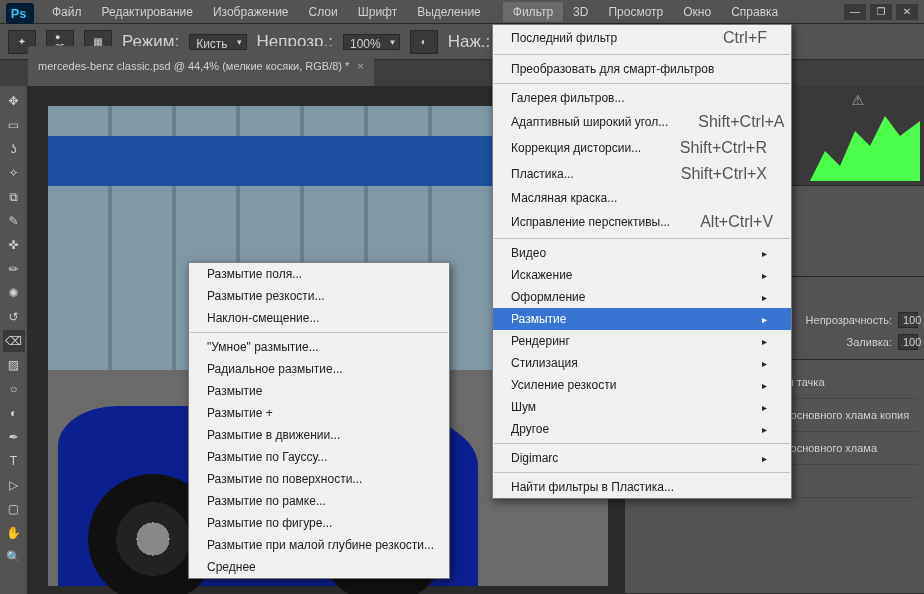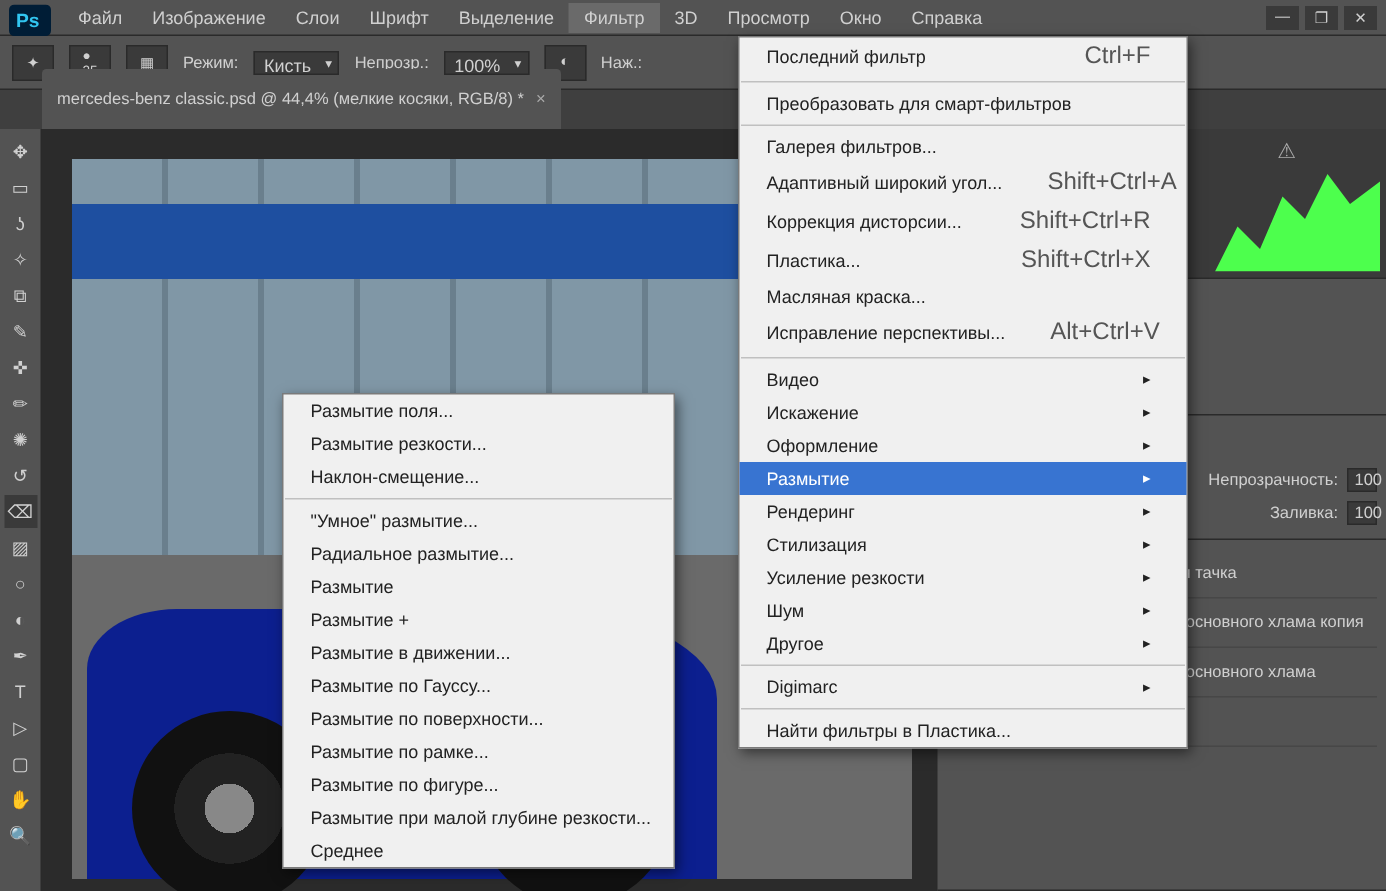--- a/index.html
+++ b/index.html
@@ -1,29 +1,29 @@
 <!DOCTYPE html>
 <html><head>
 <meta charset="utf-8">
 <style>
   * { box-sizing: border-box; margin: 0; padding: 0; font-family: "Segoe UI", Tahoma, sans-serif; }
   body { width: 924px; height: 594px; background: #535353; color: #d0d0d0; font-size: 12px; overflow: hidden; position: relative; }
 
   .menubar { height: 24px; background: #535353; display: flex; align-items: center; padding: 0 6px; border-bottom: 1px solid #2a2a2a; }
   .menubar .logo { width: 28px; height: 18px; margin-right: 8px; }
   .menubar .mitem { padding: 3px 10px; cursor: default; }
-  .menubar .mitem.active { background: #6a6a6a; }
+  .menubar .mitem.active { background: #6a6a6a; margin-left: 12px; }
   .menubar .win-btns { margin-left: auto; display: flex; gap: 4px; }
   .menubar .win-btns span { width: 22px; height: 16px; background: #3a3a3a; display: inline-flex; align-items: center; justify-content: center; font-size: 10px; }
 
   .optbar { height: 36px; background: #535353; border-bottom: 1px solid #2a2a2a; display: flex; align-items: center; padding: 0 8px; gap: 10px; }
   .optbar .ic { width: 28px; height: 24px; background: #3a3a3a; border: 1px solid #2a2a2a; display: inline-flex; align-items: center; justify-content: center; font-size: 10px; }
   .optbar .sel { background: #3a3a3a; border: 1px solid #2a2a2a; padding: 2px 18px 2px 6px; height: 16px; position: relative; }
   .optbar .sel::after { content: "▾"; position: absolute; right: 4px; top: 2px; font-size: 9px; }
-  .optbar .lbl { font-size: 11px; }
+  .optbar .lbl { font-size: 17px; }
 
   .tabbar { height: 26px; background: #3f3f3f; display: flex; align-items: flex-end; padding-left: 28px; }
   .tab { background: #535353; padding: 14px 10px; font-size: 11px; color: #d0d0d0; border-top-left-radius: 3px; border-top-right-radius: 3px; display: flex; align-items: center; gap: 8px; }
   .tab .close { font-size: 11px; color: #aaa; }
 
   .workspace { position: absolute; top: 86px; left: 28px; right: 0; bottom: 0; display: flex; }
   .canvas-area { flex: 1; background: #2b2b2b; position: relative; overflow: hidden; }
   .canvas { position: absolute; left: 20px; top: 20px; width: 560px; height: 480px; background: linear-gradient(#9fb8c9 0%, #9fb8c9 40%, #6a6a6a 40%, #6a6a6a 100%); }
   .building { position: absolute; top: 0; left: 0; right: 0; height: 55%; background: repeating-linear-gradient(90deg, #8097a6 0 60px, #6a7f8d 60px 64px); }
   .bluestrip { position: absolute; top: 30px; left: 0; right: 0; height: 50px; background: #1e4fa0; }
@@ -66,20 +66,21 @@
 <body>
 
 <div class="menubar">
   <span class="logo">
     <svg viewBox="0 0 24 18">
         <rect width="24" height="18" rx="3" fill="#001d36"></rect>
         <text x="4" y="13" font-size="11" fill="#31c5f0" font-family="Arial" font-weight="bold">Ps</text>
       </svg>
   </span>
   <span class="mitem">Файл</span>
+  <span class="mitem">Редактирование</span>
   <span class="mitem">Изображение</span>
   <span class="mitem">Слои</span>
   <span class="mitem">Шрифт</span>
   <span class="mitem">Выделение</span>
   <span class="mitem active">Фильтр</span>
   <span class="mitem">3D</span>
   <span class="mitem">Просмотр</span>
   <span class="mitem">Окно</span>
   <span class="mitem">Справка</span>
   <div class="win-btns">

